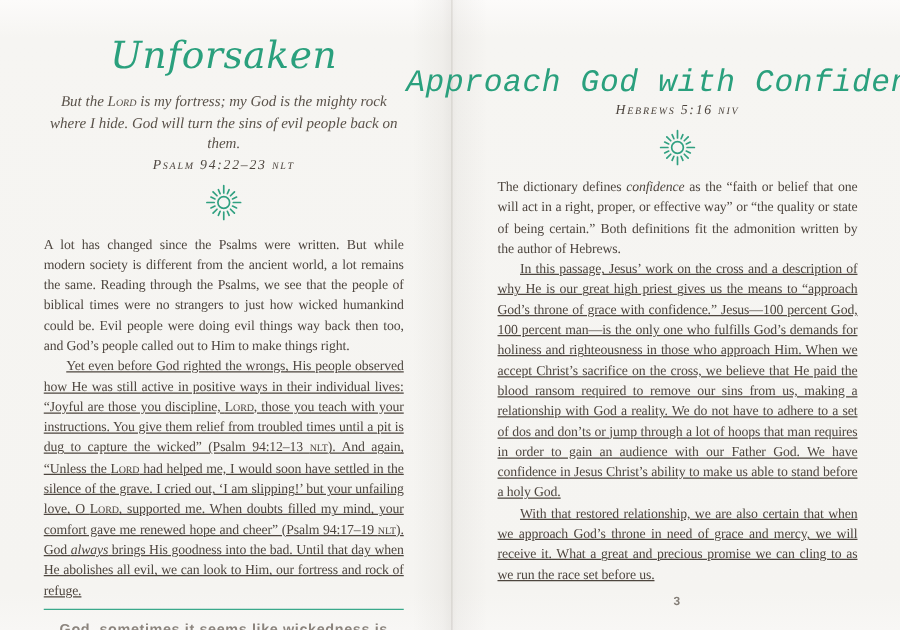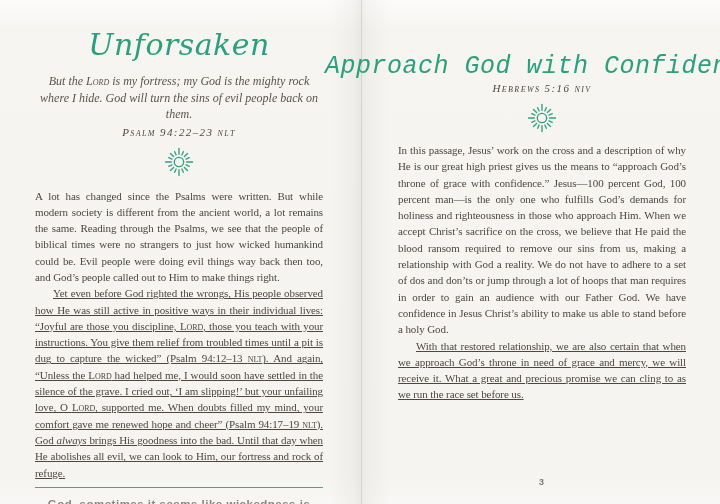--- a/index.html
+++ b/index.html
@@ -139,19 +139,20 @@
             <line x1="12.2" y1="23.2" x2="8.6" y2="24.8"></line>
             <line x1="27.8" y1="16.8" x2="31.4" y2="15.2"></line>
             <line x1="27.8" y1="23.2" x2="31.4" y2="24.8"></line>
             <line x1="16.8" y1="27.8" x2="15.2" y2="31.4"></line>
             <line x1="23.2" y1="27.8" x2="24.8" y2="31.4"></line>
           </g>
         </g>
       </svg>
     </div>
     <div class="body">
+        <p>The dictionary defines <em>confidence</em> as the “faith or belief that one will act in a right, proper, or effective way” or “the quality or state of being certain.” Both definitions fit the admonition written by the author of Hebrews.</p>
         <p>In this passage, Jesus’ work on the cross and a description of why He is our great high priest gives us the means to “approach God’s throne of grace with confidence.” Jesus—100 percent God, 100 percent man—is the only one who fulfills God’s demands for holiness and righteousness in those who approach Him. When we accept Christ’s sacrifice on the cross, we believe that He paid the blood ransom required to remove our sins from us, making a relationship with God a reality. We do not have to adhere to a set of dos and don’ts or jump through a lot of hoops that man requires in order to gain an audience with our Father God. We have confidence in Jesus Christ’s ability to make us able to stand before a holy God.</p>
         <p>With that restored relationship, we are also certain that when we approach God’s throne in need of grace and mercy, we will receive it. What a great and precious promise we can cling to as we run the race set before us.</p>
       </div>
 
     <div class="pagenum">3</div>
   </section>
 </div>
 
 </body></html>

